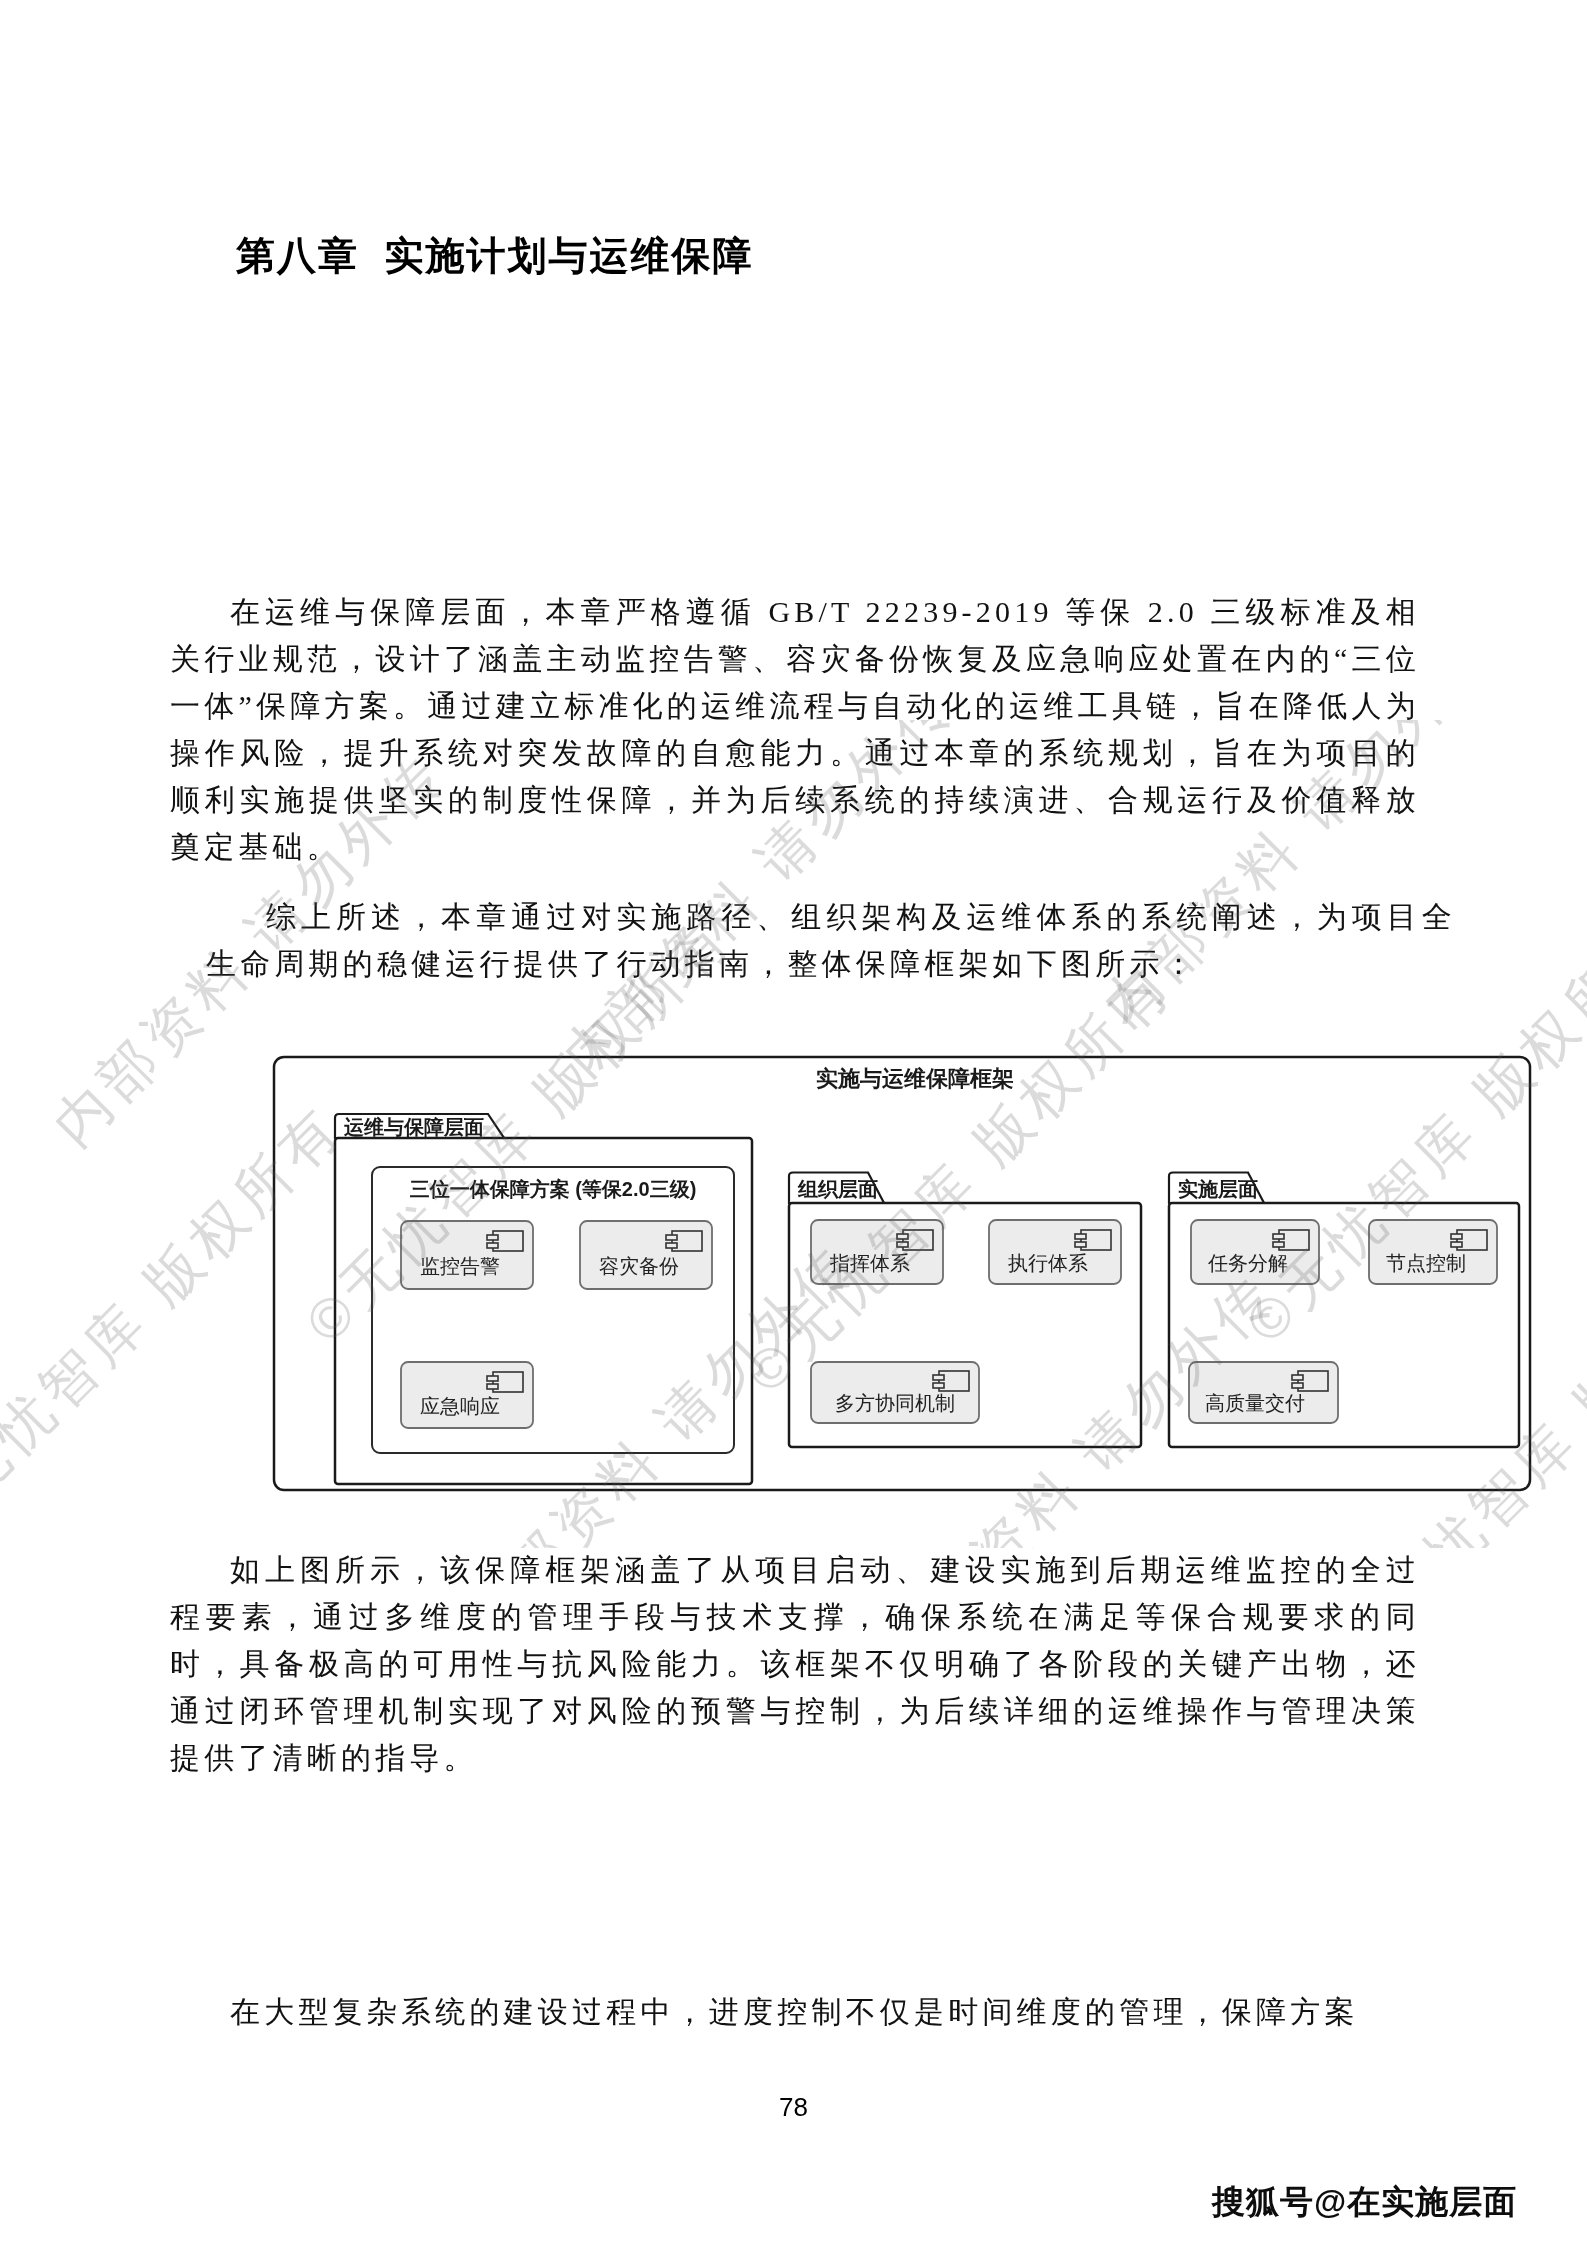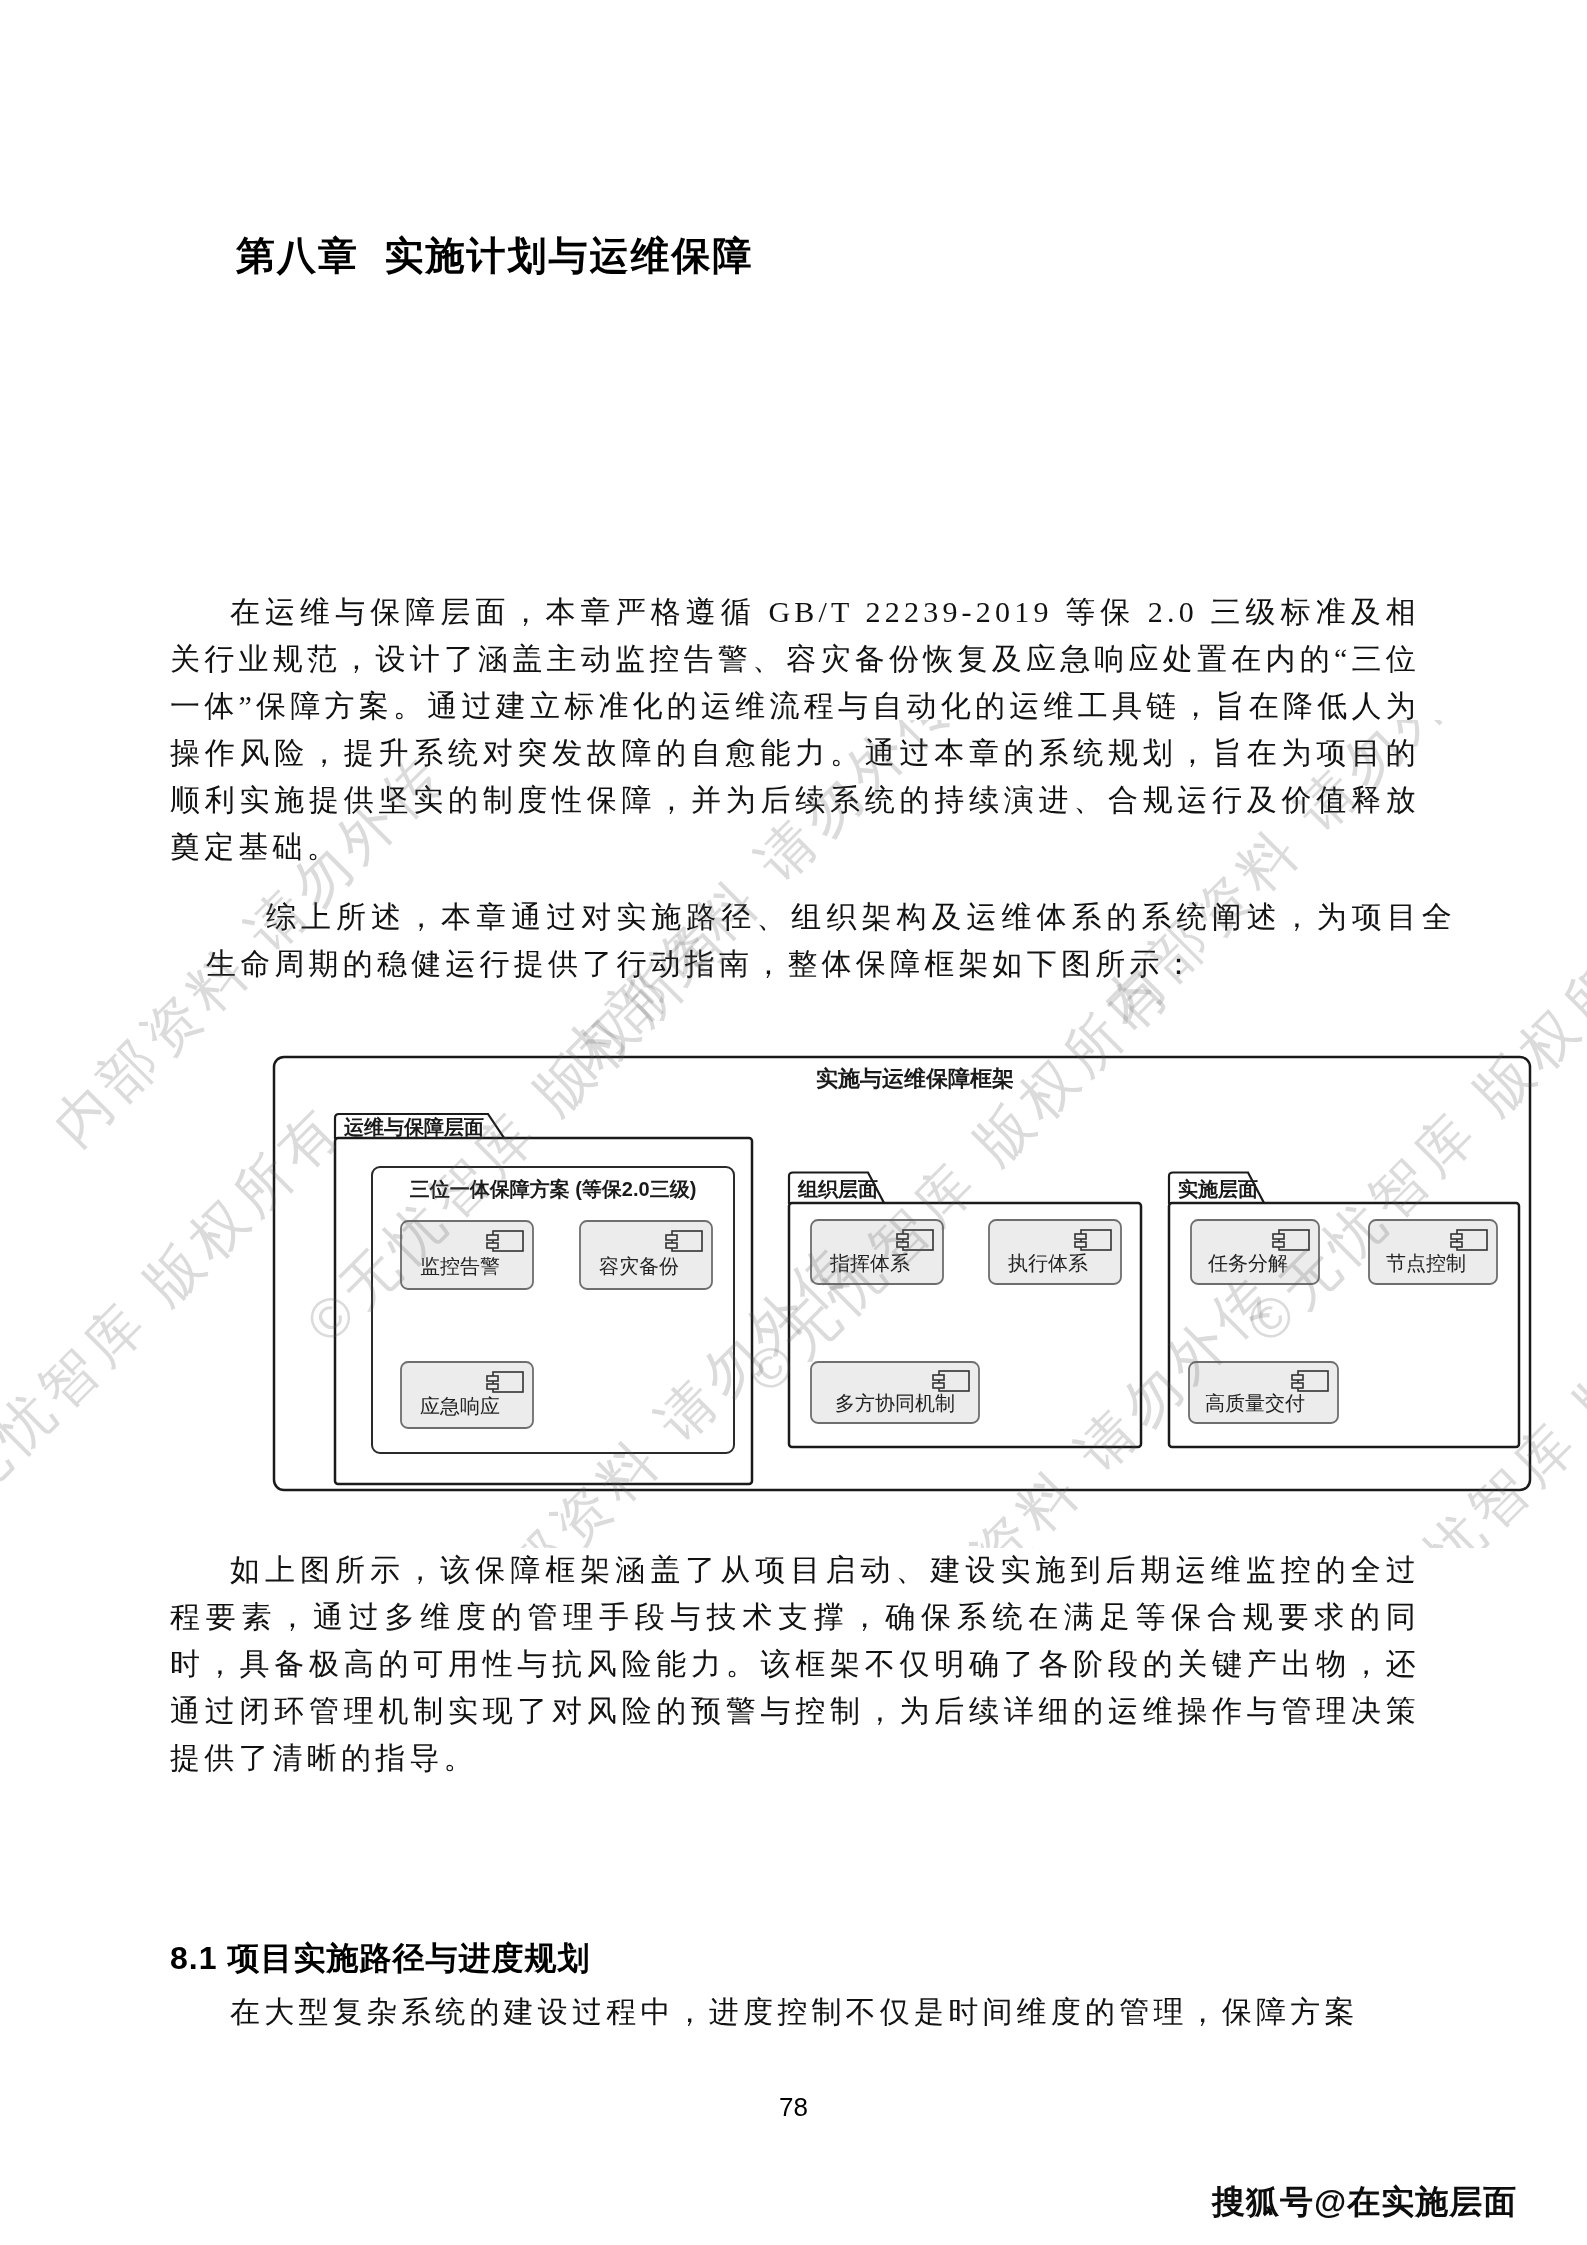--- a/index.html
+++ b/index.html
@@ -205,21 +205,20 @@
     <span class="wm-stamp" style="left:760px;top:160px;">内部资料 请勿外传</span>
     <span class="wm-stamp" style="left:960px;top:460px;">©无忧智库 版权所有</span>
     <span class="wm-stamp" style="left:1080px;top:750px;">内部资料 请勿外传</span>
     <span class="wm-stamp" style="left:1300px;top:110px;">内部资料 请勿外传</span>
     <span class="wm-stamp" style="left:1460px;top:410px;">©无忧智库 版权所有</span>
     <span class="wm-stamp" style="left:1560px;top:720px;">©无忧智库 版权所有</span>
   </div>
 
   <p class="para" id="p4">如上图所示，该保障框架涵盖了从项目启动、建设实施到后期运维监控的全过程要素，通过多维度的管理手段与技术支撑，确保系统在满足等保合规要求的同时，具备极高的可用性与抗风险能力。该框架不仅明确了各阶段的关键产出物，还通过闭环管理机制实现了对风险的预警与控制，为后续详细的运维操作与管理决策提供了清晰的指导。</p>
 
-  <h2 class="section-heading">8.1 项目实施路径与进度规划</h2>
 
   <p class="para" id="p5">在大型复杂系统的建设过程中，进度控制不仅是时间维度的管理，保障方案</p>
 
   <div class="page-number">78</div>
 
   <div class="corner-watermark">搜狐号@在实施层面</div>
 
 </div>
 
 </body></html>

